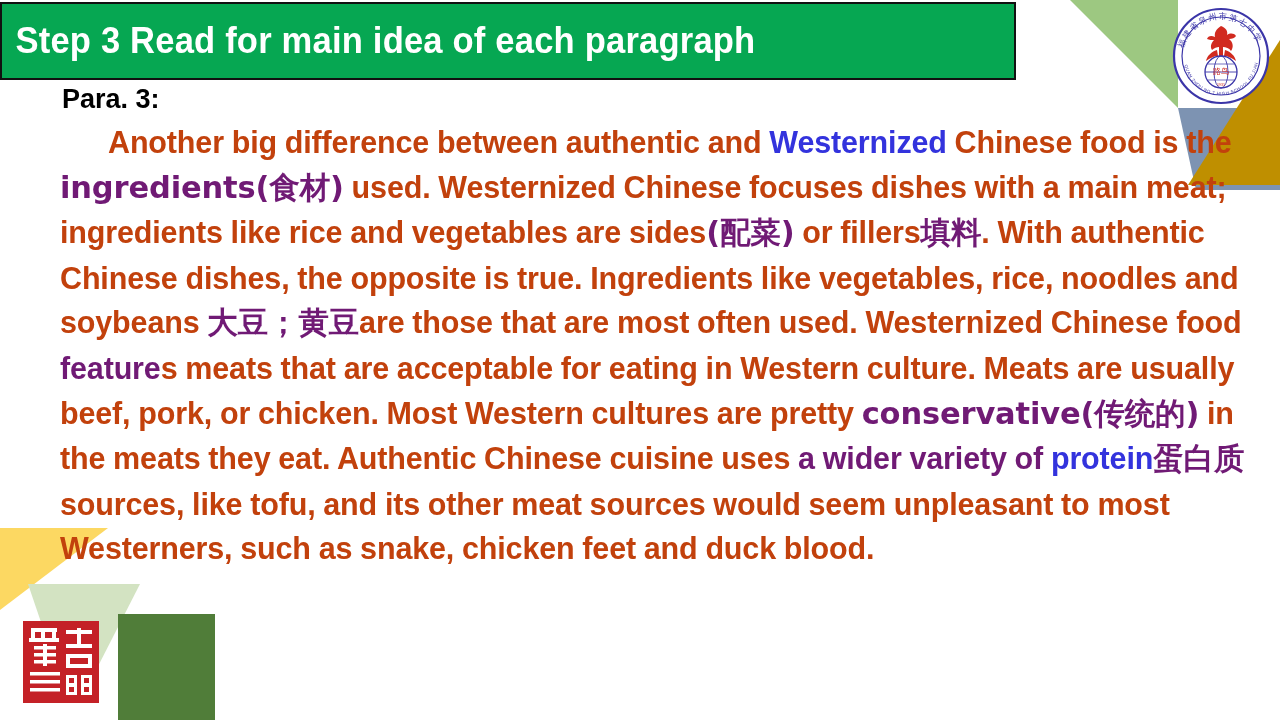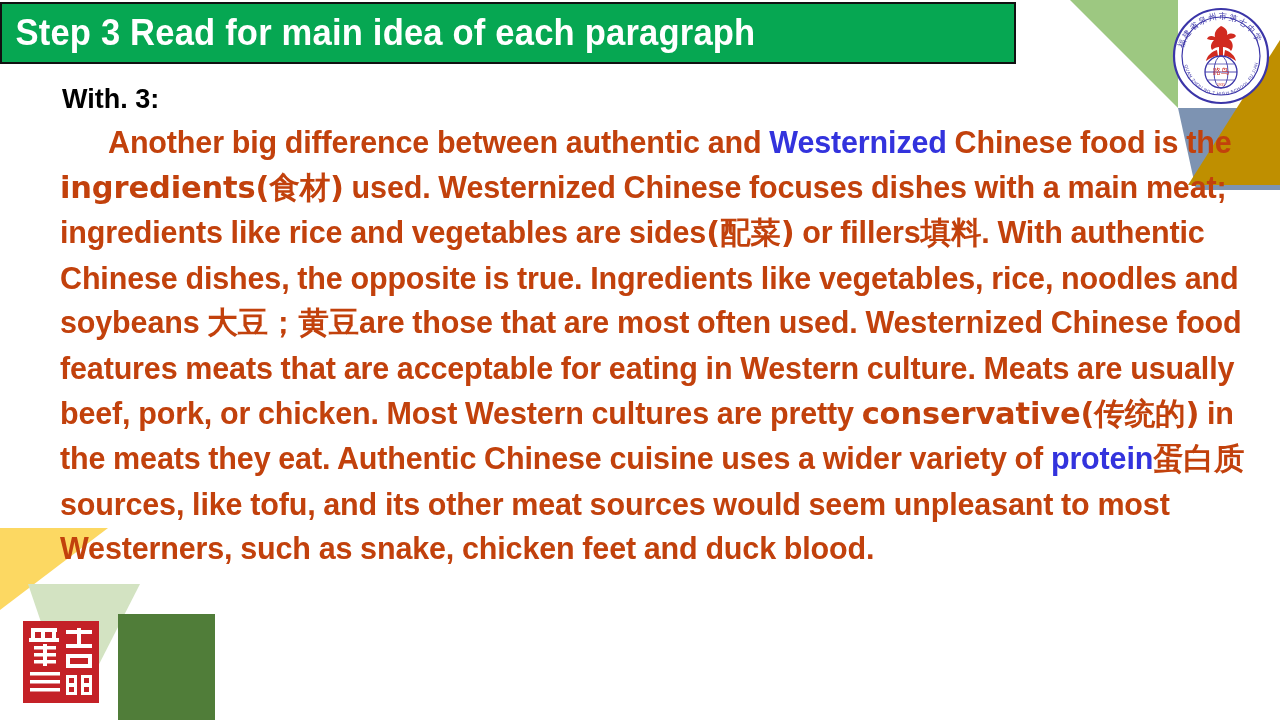--- a/index.html
+++ b/index.html
@@ -25,21 +25,21 @@
     position: absolute;
     pointer-events: none;
   }
 
   
   #header-banner {
     position: absolute;
     left: 0px;
     top: 2px;
     width: 1016px;
-    height: 62px;
+    height: 78px;
     background: #06a752;
     border: 2px solid #111111;
     box-sizing: border-box;
     display: flex;
     align-items: center;
   }
   #header-title {
     color: #ffffff;
     font-family: "Liberation Sans", sans-serif;
     font-weight: bold;
@@ -71,21 +71,21 @@
     font-family: "Liberation Sans", sans-serif;
     font-weight: bold;
     font-size: 30.5px;
     line-height: 44.6px;
     color: #000000;
     margin: 0;
     text-indent: 48px;
     word-spacing: -0.5px;
     letter-spacing: -0.15px;
   }
-  .red   { color: #c2410c; margin-top: 48px; }
+  .red   { color: #701a75; margin-top: 48px; }
   .blue  { color: #3333dd; text-align: center; }
   .black { color: #c2410c; }
   .cn    { font-family: "DejaVu Sans", sans-serif; }
 
   
   #school-logo {
     position: absolute;
     left: 1171px;
     top: 6px;
     width: 100px;
@@ -181,17 +181,17 @@
       <rect x="44" y="55" width="11" height="20"></rect>
       <rect x="59" y="55" width="11" height="20"></rect>
       <rect x="47" y="58" width="5" height="5" fill="#c42127"></rect>
       <rect x="62" y="58" width="5" height="5" fill="#c42127"></rect>
       <rect x="47" y="67" width="5" height="5" fill="#c42127"></rect>
       <rect x="62" y="67" width="5" height="5" fill="#c42127"></rect>
     </g>
   </svg>
 
   <div id="body-block">
-    <div id="para-label">With. 3:</div>
+    <div id="para-label">Para. 3:</div>
     <p id="para-body"><span class="black">Another big difference between authentic and </span><span class="blue">Westernized</span><span class="black"> Chinese food is the </span><span class="red cn">ingredients(食材)</span><span class="black"> used. Westernized Chinese focuses dishes with a main meat; ingredients like rice and vegetables are sides</span><span class="red cn">(配菜)</span><span class="black"> or fillers</span><span class="red cn">填料</span><span class="black">. With authentic Chinese dishes, the opposite is true. Ingredients like vegetables, rice, noodles and soybeans </span><span class="red cn">大豆；黄豆</span><span class="black">are those that are most often used. Westernized Chinese food </span><span class="red">feature</span><span class="black">s meats that are acceptable for eating in Western culture. Meats are usually beef, pork, or chicken. Most Western cultures are pretty </span><span class="red cn">conservative(传统的)</span><span class="black"> in the meats they eat. Authentic Chinese cuisine uses </span><span class="red">a wider variety of</span><span class="black"> </span><span class="blue">protein</span><span class="red cn">蛋白质</span><span class="black">sources, like tofu, and its other meat sources would seem unpleasant to most Westerners, such as snake, chicken feet and duck blood.</span></p>
   </div>
 
 </div>
 
 </body></html>

